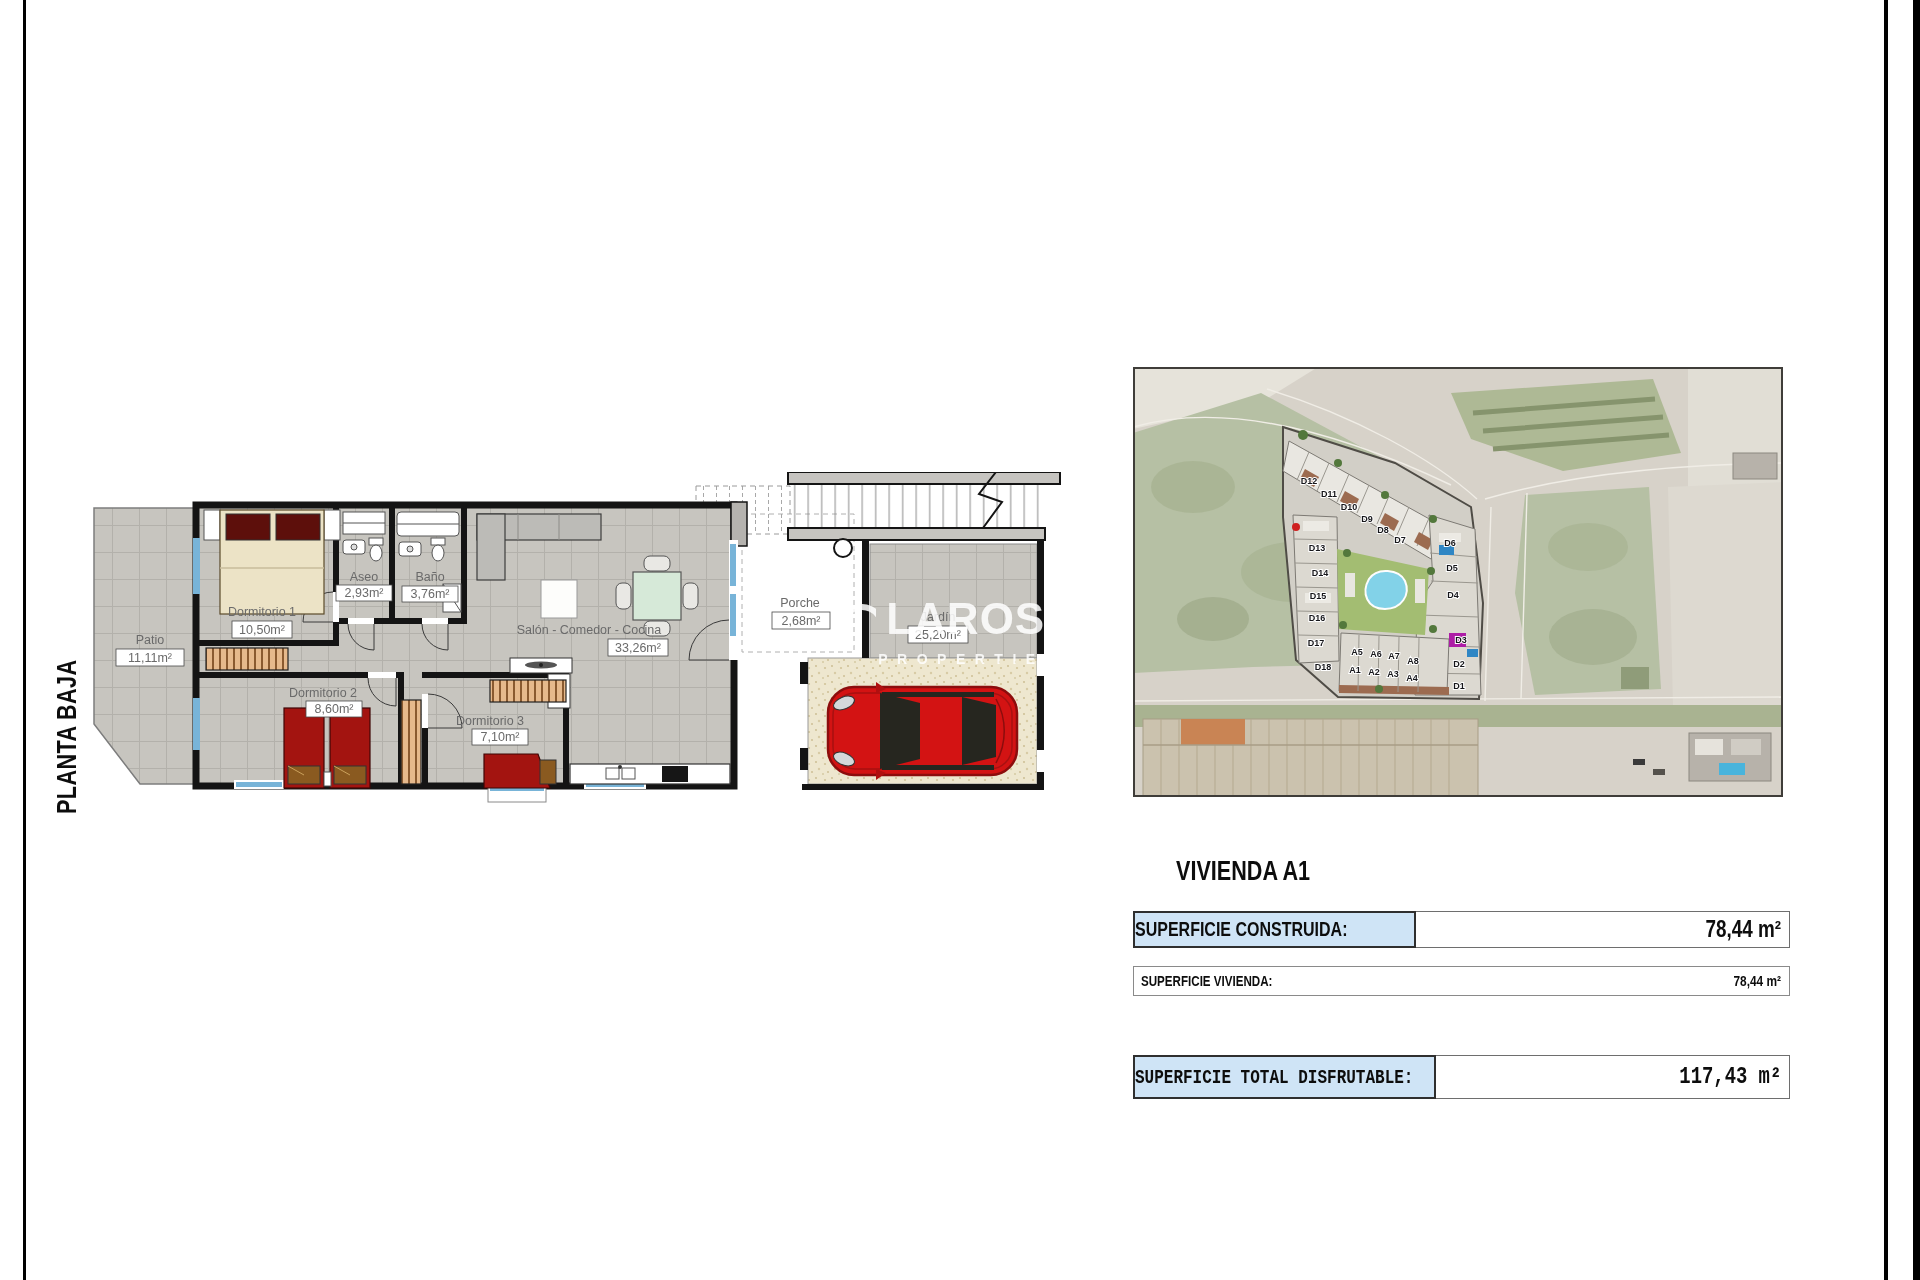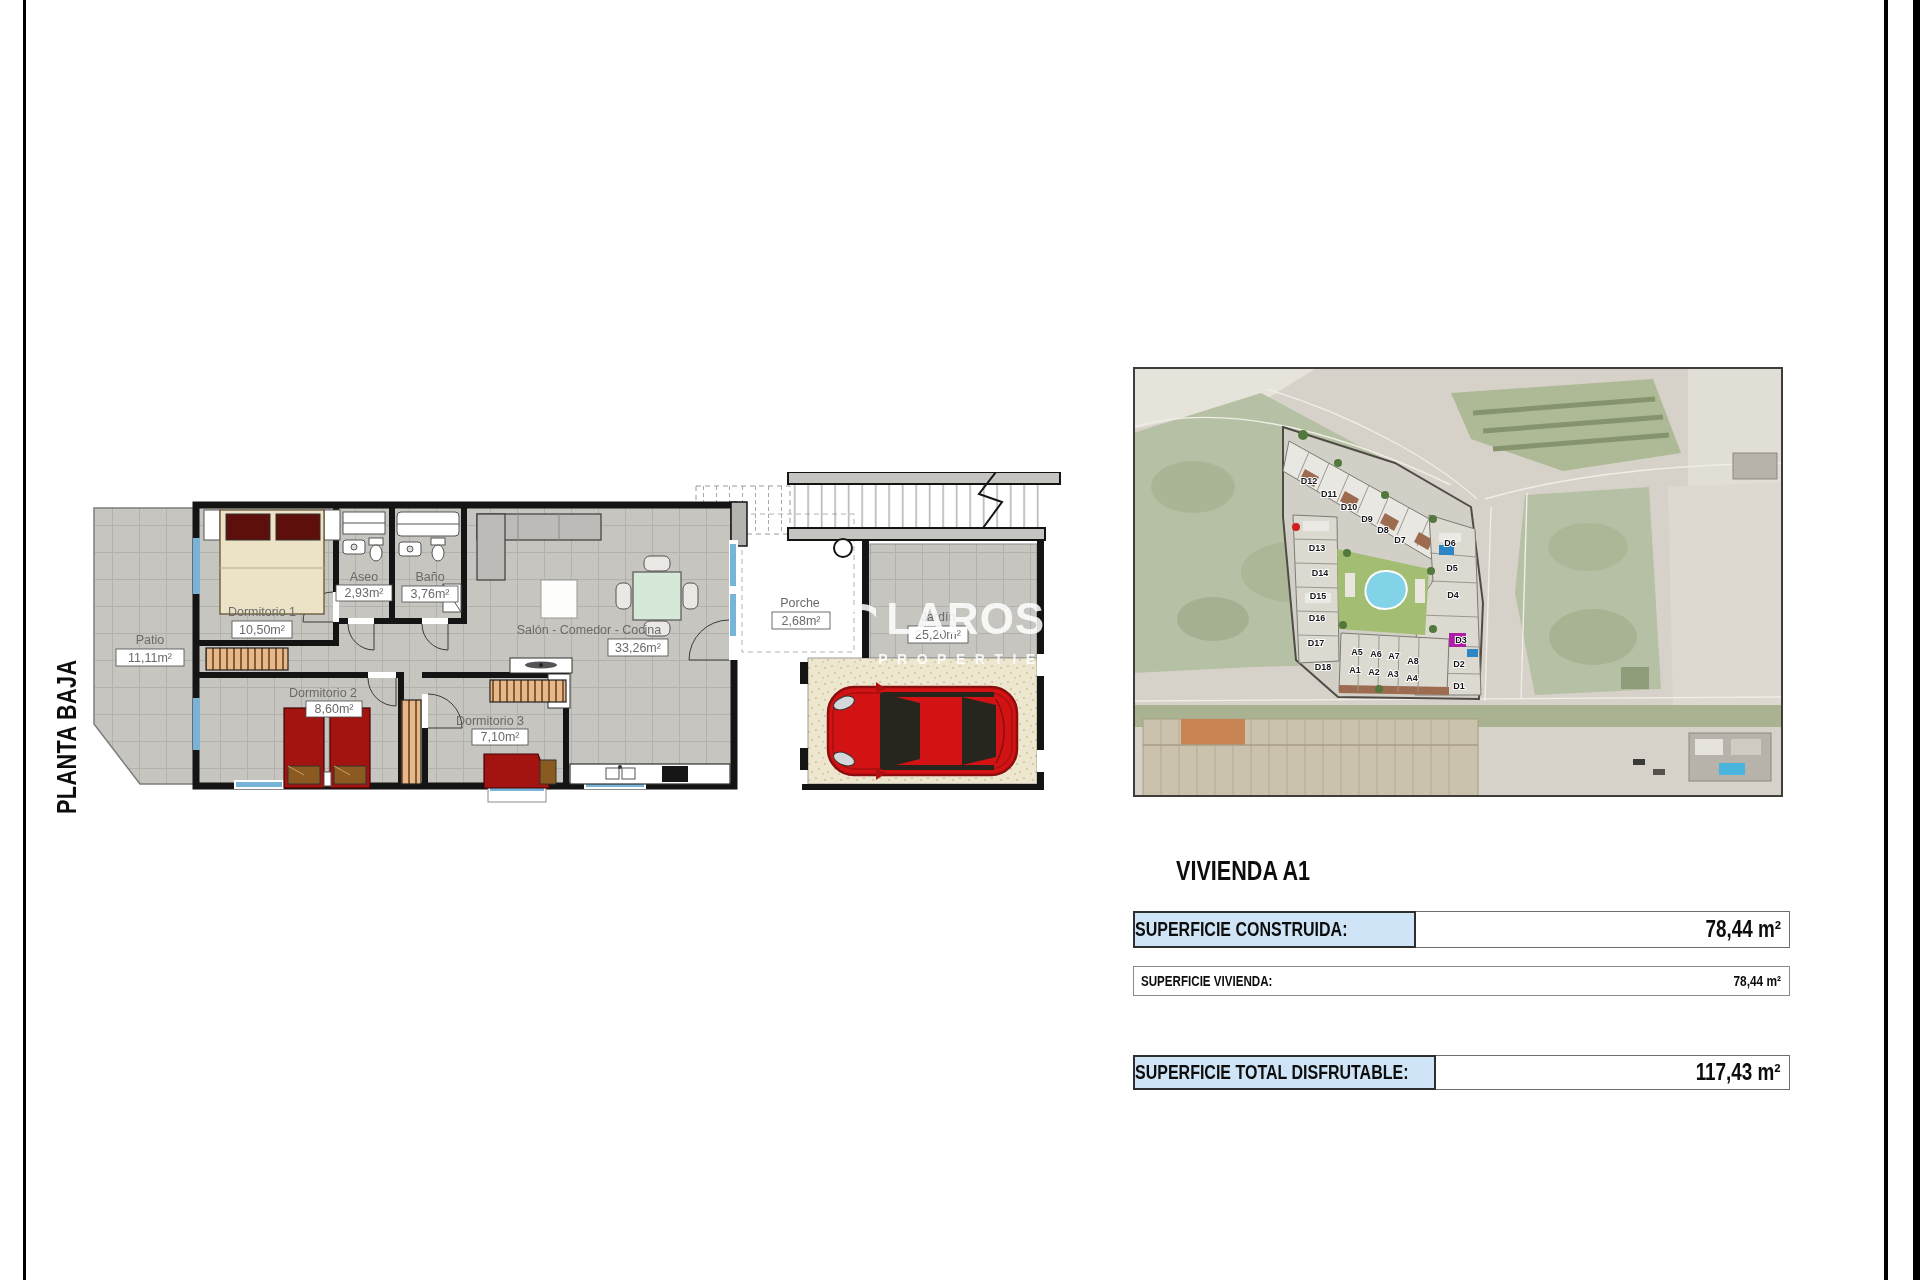--- a/index.html
+++ b/index.html
@@ -434,20 +434,20 @@
   </div>
 </div>
 
 <div class="body-table">
   <div class="b-row">
     <span class="b-label"><span class="cx8">SUPERFICIE VIVIENDA:</span></span>
     <span class="b-val"><span class="cx8r">78,44 m²</span></span>
   </div>
 </div>
 
-<div class="hl-row" style="top:1055px;height:35px;">
+<div class="hl-row" style="top:1055px;height:44px;font-family:Liberation Mono, monospace;">
   <div class="hl-cell" style="width:303px;">
     <span class="cx8">SUPERFICIE TOTAL DISFRUTABLE:</span>
   </div>
   <div class="hl-val">
     <span class="cx8r">117,43 m²</span>
   </div>
 </div>
 
 </body></html>

